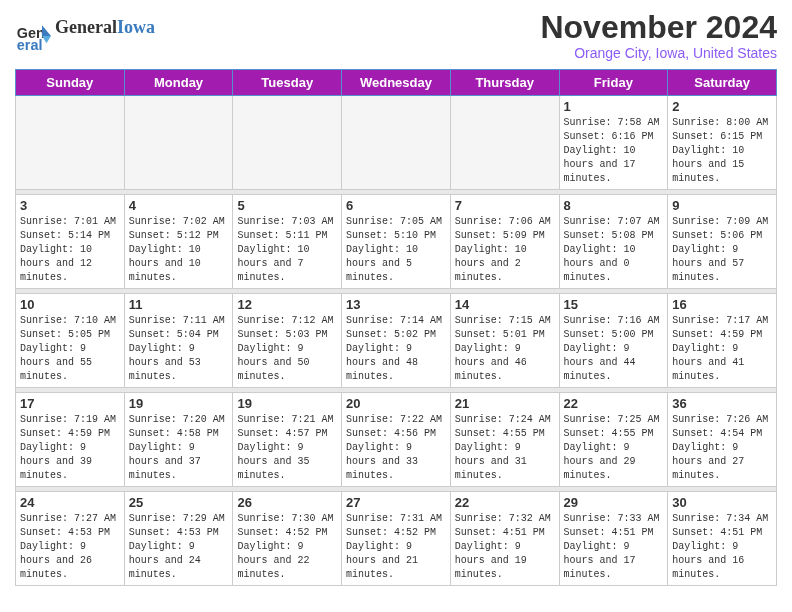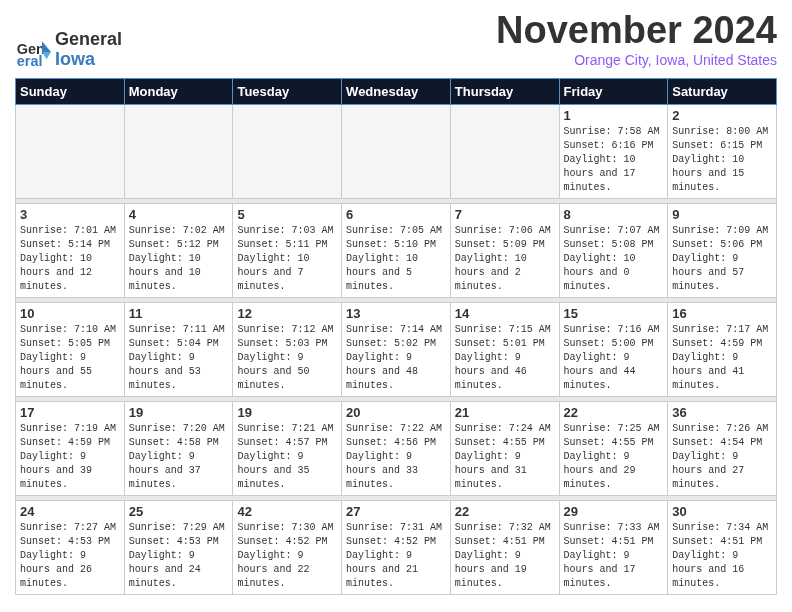--- a/index.html
+++ b/index.html
@@ -11,69 +11,69 @@
       padding: 10px 15px 15px 15px;
     }
     .header {
       display: flex;
       justify-content: space-between;
       align-items: flex-start;
       margin-bottom: 8px;
     }
     .logo {
       display: flex;
-      align-items: flex-end;
-      margin-top: 20px;
+      align-items: flex-start;
+      margin-top: 8px;
     }
     .logo-text {
       display: flex;
-      flex-direction: column;
       line-height: 1.1;
+      font-family: Liberation Serif, serif;
     }
     .logo-general {
       font-size: 18px;
       font-weight: bold;
       color: #333;
     }
     .logo-blue {
       font-size: 18px;
       font-weight: bold;
       color: #3a7bbf;
     }
     .logo-icon {
       width: 36px;
       height: 36px;
       margin-right: 4px;
     }
     .title-section {
       text-align: right;
     }
     .month-title {
-      font-size: 38px;
+      font-size: 32px;
       font-weight: bold;
       color: #333;
       line-height: 1.1;
       margin-left: 16px;
     }
     .location {
       font-size: 14px;
       color: #8b5cf6;
     }
     .calendar {
       width: 100%;
       border-collapse: collapse;
       border: 1px solid #ccc;
     }
     .calendar th {
-      background-color: #0f172a;
+      background-color: #a21caf;
       color: #fff;
       font-size: 13px;
       font-weight: bold;
       padding: 5px 4px;
-      text-align: left;
+      text-align: center;
       border: 1px solid #5590cc;
     }
     .calendar td {
       vertical-align: top;
       border: 1px solid #ccc;
       padding: 3px 4px;
       font-size: 10.5px;
       color: #333;
       width: calc(100% / 7);
       min-height: 80px;
@@ -250,21 +250,21 @@
       <tr>
         <td>
           <span class="day-num">24</span>
           <div class="day-info">Sunrise: 7:27 AM<br>Sunset: 4:53 PM<br>Daylight: 9 hours and 26 minutes.</div>
         </td>
         <td>
           <span class="day-num">25</span>
           <div class="day-info">Sunrise: 7:29 AM<br>Sunset: 4:53 PM<br>Daylight: 9 hours and 24 minutes.</div>
         </td>
         <td>
-          <span class="day-num">42</span>
+          <span class="day-num">26</span>
           <div class="day-info">Sunrise: 7:30 AM<br>Sunset: 4:52 PM<br>Daylight: 9 hours and 22 minutes.</div>
         </td>
         <td>
           <span class="day-num">27</span>
           <div class="day-info">Sunrise: 7:31 AM<br>Sunset: 4:52 PM<br>Daylight: 9 hours and 21 minutes.</div>
         </td>
         <td>
           <span class="day-num">22</span>
           <div class="day-info">Sunrise: 7:32 AM<br>Sunset: 4:51 PM<br>Daylight: 9 hours and 19 minutes.</div>
         </td>

